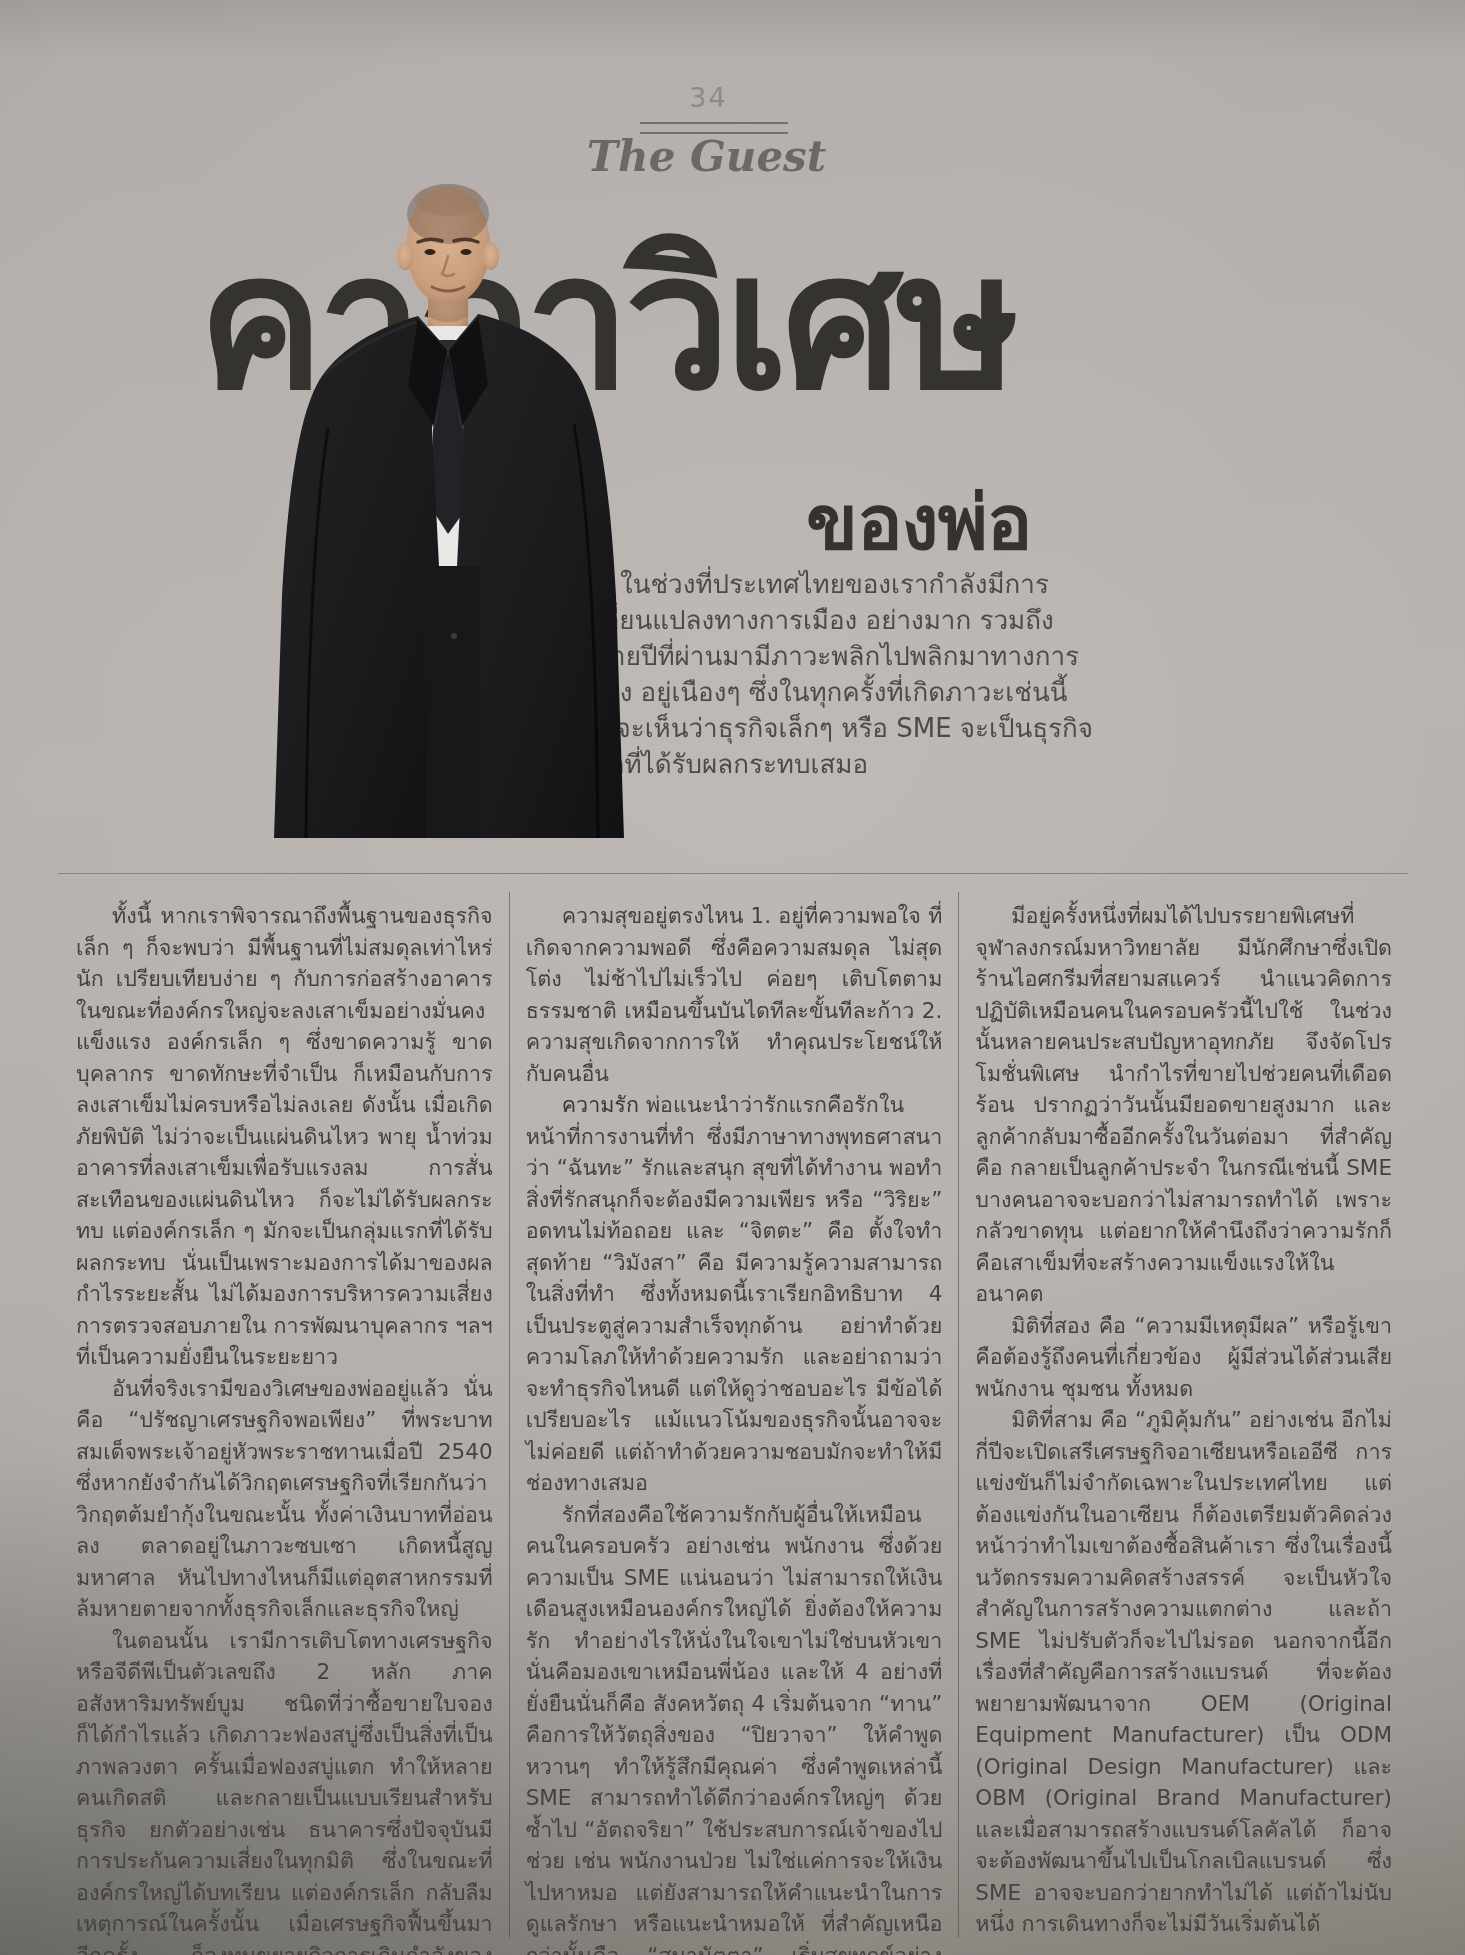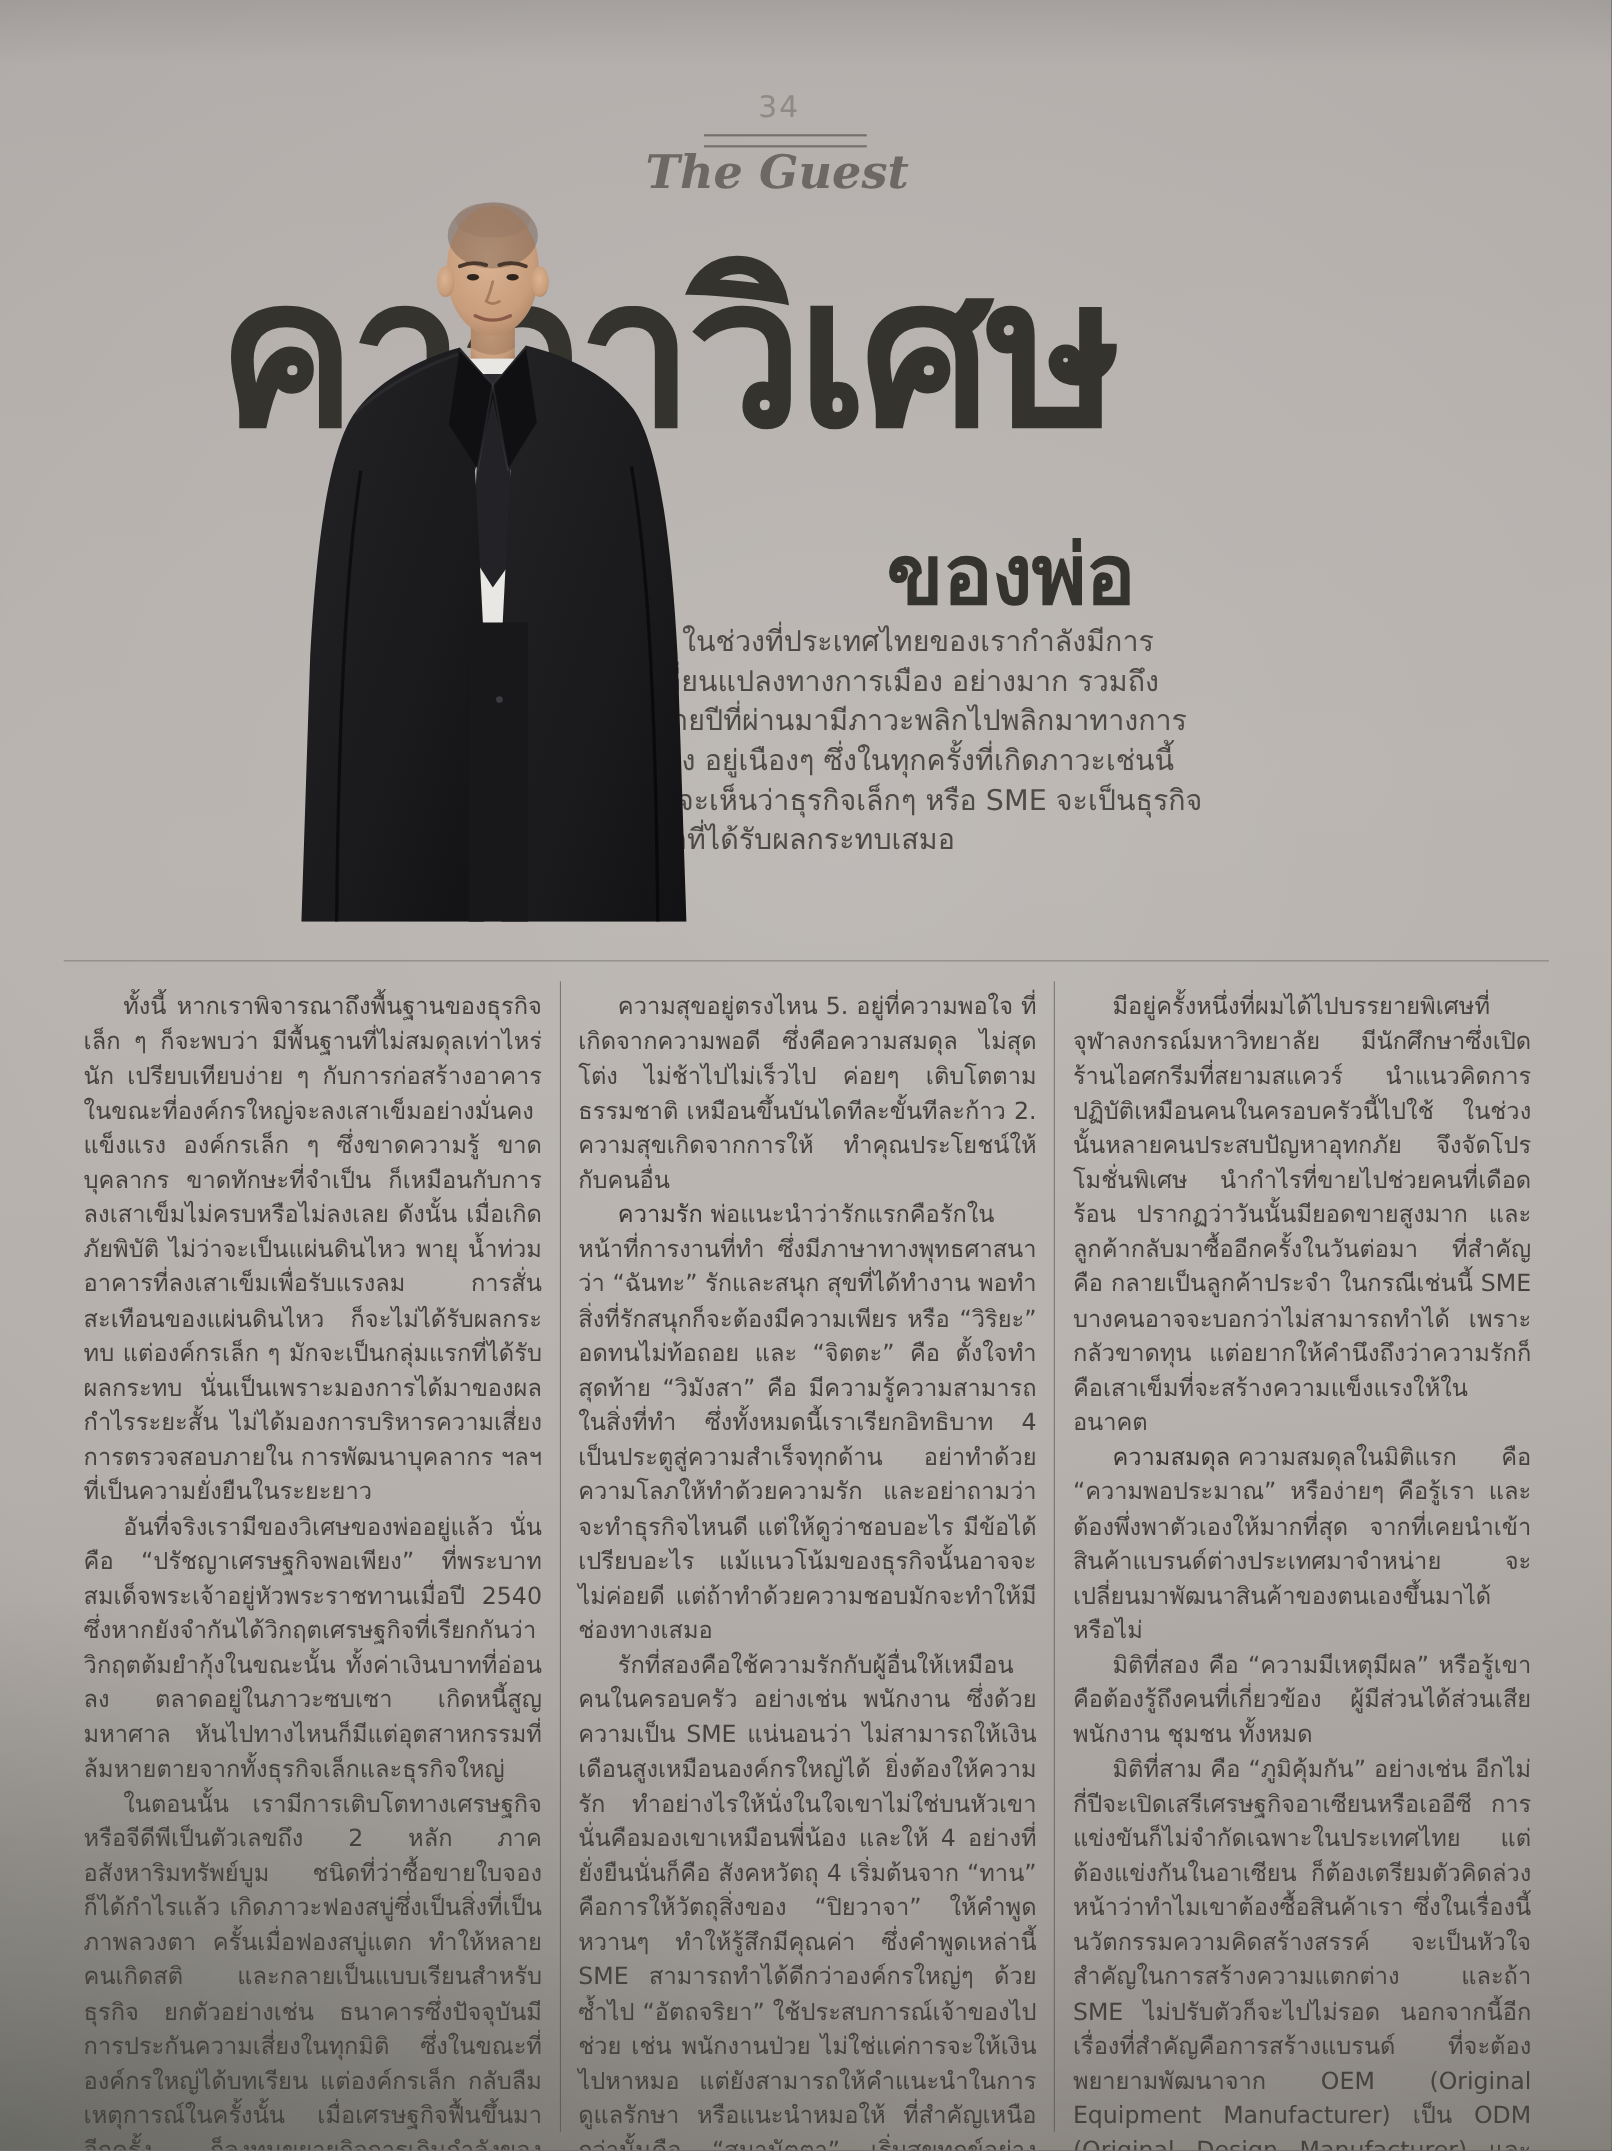--- a/index.html
+++ b/index.html
@@ -161,28 +161,27 @@
   <div class="columns">
 
     <div class="col">
       <p><b class="lead"></b><span>ทั้งนี้ หากเราพิจารณาถึงพื้นฐานของธุรกิจเล็ก ๆ ก็จะพบว่า มีพื้นฐานที่ไม่สมดุลเท่าไหร่นัก เปรียบเทียบง่าย ๆ กับการก่อสร้างอาคาร ในขณะที่องค์กรใหญ่จะลงเสาเข็มอย่างมั่นคง แข็งแรง องค์กรเล็ก ๆ ซึ่งขาดความรู้ ขาดบุคลากร ขาดทักษะที่จำเป็น ก็เหมือนกับการลงเสาเข็มไม่ครบหรือไม่ลงเลย ดังนั้น เมื่อเกิดภัยพิบัติ ไม่ว่าจะเป็นแผ่นดินไหว พายุ น้ำท่วม อาคารที่ลงเสาเข็มเพื่อรับแรงลม การสั่นสะเทือนของแผ่นดินไหว ก็จะไม่ได้รับผลกระทบ แต่องค์กรเล็ก ๆ มักจะเป็นกลุ่มแรกที่ได้รับผลกระทบ นั่นเป็นเพราะมองการได้มาของผลกำไรระยะสั้น ไม่ได้มองการบริหารความเสี่ยง การตรวจสอบภายใน การพัฒนาบุคลากร ฯลฯ ที่เป็นความยั่งยืนในระยะยาว</span></p>
       <p><b class="lead"></b><span>อันที่จริงเรามีของวิเศษของพ่ออยู่แล้ว นั่นคือ “ปรัชญาเศรษฐกิจพอเพียง” ที่พระบาทสมเด็จพระเจ้าอยู่หัวพระราชทานเมื่อปี 2540 ซึ่งหากยังจำกันได้วิกฤตเศรษฐกิจที่เรียกกันว่าวิกฤตต้มยำกุ้งในขณะนั้น ทั้งค่าเงินบาทที่อ่อนลง ตลาดอยู่ในภาวะซบเซา เกิดหนี้สูญมหาศาล หันไปทางไหนก็มีแต่อุตสาหกรรมที่ล้มหายตายจากทั้งธุรกิจเล็กและธุรกิจใหญ่</span></p>
       <p><b class="lead"></b><span>ในตอนนั้น เรามีการเติบโตทางเศรษฐกิจหรือจีดีพีเป็นตัวเลขถึง 2 หลัก ภาคอสังหาริมทรัพย์บูม ชนิดที่ว่าซื้อขายใบจองก็ได้กำไรแล้ว เกิดภาวะฟองสบู่ซึ่งเป็นสิ่งที่เป็นภาพลวงตา ครั้นเมื่อฟองสบู่แตก ทำให้หลายคนเกิดสติ และกลายเป็นแบบเรียนสำหรับธุรกิจ ยกตัวอย่างเช่น ธนาคารซึ่งปัจจุบันมีการประกันความเสี่ยงในทุกมิติ ซึ่งในขณะที่องค์กรใหญ่ได้บทเรียน แต่องค์กรเล็ก กลับลืมเหตุการณ์ในครั้งนั้น เมื่อเศรษฐกิจฟื้นขึ้นมาอีกครั้ง ก็ลงทุนขยายกิจการเกินกำลังของตนเอง</span></p>
 
     </div>
 
     <div class="col">
-      <p><b class="lead"></b><span>ความสุขอยู่ตรงไหน 5. อยู่ที่ความพอใจ ที่เกิดจากความพอดี ซึ่งคือความสมดุล ไม่สุดโต่ง ไม่ช้าไปไม่เร็วไป ค่อยๆ เติบโตตามธรรมชาติ เหมือนขึ้นบันไดทีละขั้นทีละก้าว 2. ความสุขเกิดจากการให้ ทำคุณประโยชน์ให้กับคนอื่น</span></p>
+      <p><b class="lead"></b><span>ความสุขอยู่ตรงไหน 1. อยู่ที่ความพอใจ ที่เกิดจากความพอดี ซึ่งคือความสมดุล ไม่สุดโต่ง ไม่ช้าไปไม่เร็วไป ค่อยๆ เติบโตตามธรรมชาติ เหมือนขึ้นบันไดทีละขั้นทีละก้าว 2. ความสุขเกิดจากการให้ ทำคุณประโยชน์ให้กับคนอื่น</span></p>
       <p><b class="lead">ความรัก</b><span>พ่อแนะนำว่ารักแรกคือรักในหน้าที่การงานที่ทำ ซึ่งมีภาษาทางพุทธศาสนาว่า “ฉันทะ” รักและสนุก สุขที่ได้ทำงาน พอทำสิ่งที่รักสนุกก็จะต้องมีความเพียร หรือ “วิริยะ” อดทนไม่ท้อถอย และ “จิตตะ” คือ ตั้งใจทำ สุดท้าย “วิมังสา” คือ มีความรู้ความสามารถในสิ่งที่ทำ ซึ่งทั้งหมดนี้เราเรียกอิทธิบาท 4 เป็นประตูสู่ความสำเร็จทุกด้าน อย่าทำด้วยความโลภให้ทำด้วยความรัก และอย่าถามว่าจะทำธุรกิจไหนดี แต่ให้ดูว่าชอบอะไร มีข้อได้เปรียบอะไร แม้แนวโน้มของธุรกิจนั้นอาจจะไม่ค่อยดี แต่ถ้าทำด้วยความชอบมักจะทำให้มีช่องทางเสมอ</span></p>
       <p><b class="lead"></b><span>รักที่สองคือใช้ความรักกับผู้อื่นให้เหมือนคนในครอบครัว อย่างเช่น พนักงาน ซึ่งด้วยความเป็น SME แน่นอนว่า ไม่สามารถให้เงินเดือนสูงเหมือนองค์กรใหญ่ได้ ยิ่งต้องให้ความรัก ทำอย่างไรให้นั่งในใจเขาไม่ใช่บนหัวเขา นั่นคือมองเขาเหมือนพี่น้อง และให้ 4 อย่างที่ยั่งยืนนั่นก็คือ สังคหวัตถุ 4 เริ่มต้นจาก “ทาน” คือการให้วัตถุสิ่งของ “ปิยวาจา” ให้คำพูดหวานๆ ทำให้รู้สึกมีคุณค่า ซึ่งคำพูดเหล่านี้ SME สามารถทำได้ดีกว่าองค์กรใหญ่ๆ ด้วยซ้ำไป “อัตถจริยา” ใช้ประสบการณ์เจ้าของไปช่วย เช่น พนักงานป่วย ไม่ใช่แค่การจะให้เงินไปหาหมอ แต่ยังสามารถให้คำแนะนำในการดูแลรักษา หรือแนะนำหมอให้ ที่สำคัญเหนือกว่านั้นคือ “สมานัตตา” เริ่มสุขทุกข์อย่างเสมอต้นเสมอปลาย เช่น พนักงานที่ต้องดูแลลูก แต่วันเสาร์ก็ต้องมาทำงาน อาจจะตั้งชมรมดูแลลูกวันเสาร์ได้หรือไม่</span></p>
 
     </div>
 
     <div class="col">
       <p><b class="lead"></b><span>มีอยู่ครั้งหนึ่งที่ผมได้ไปบรรยายพิเศษที่จุฬาลงกรณ์มหาวิทยาลัย มีนักศึกษาซึ่งเปิดร้านไอศกรีมที่สยามสแควร์ นำแนวคิดการปฏิบัติเหมือนคนในครอบครัวนี้ไปใช้ ในช่วงนั้นหลายคนประสบปัญหาอุทกภัย จึงจัดโปรโมชั่นพิเศษ นำกำไรที่ขายไปช่วยคนที่เดือดร้อน ปรากฏว่าวันนั้นมียอดขายสูงมาก และลูกค้ากลับมาซื้ออีกครั้งในวันต่อมา ที่สำคัญคือ กลายเป็นลูกค้าประจำ ในกรณีเช่นนี้ SME บางคนอาจจะบอกว่าไม่สามารถทำได้ เพราะกลัวขาดทุน แต่อยากให้คำนึงถึงว่าความรักก็คือเสาเข็มที่จะสร้างความแข็งแรงให้ในอนาคต</span></p>
-      <p><b class="lead">ความสมดุล</b><span>ความสมดุลในมิติแรก คือ “ความพอประมาณ” หรือง่ายๆ คือรู้เรา และต้องพึ่งพาตัวเองให้มากที่สุด จากที่เคยนำเข้าสินค้าแบรนด์ต่างประเทศมาจำหน่าย จะเปลี่ยนมาพัฒนาสินค้าของตนเองขึ้นมาได้หรือไม่</span></p>
       <p><b class="lead"></b><span>มิติที่สอง คือ “ความมีเหตุมีผล” หรือรู้เขา คือต้องรู้ถึงคนที่เกี่ยวข้อง ผู้มีส่วนได้ส่วนเสีย พนักงาน ชุมชน ทั้งหมด</span></p>
       <p><b class="lead"></b><span>มิติที่สาม คือ “ภูมิคุ้มกัน” อย่างเช่น อีกไม่กี่ปีจะเปิดเสรีเศรษฐกิจอาเซียนหรือเออีซี การแข่งขันก็ไม่จำกัดเฉพาะในประเทศไทย แต่ต้องแข่งกันในอาเซียน ก็ต้องเตรียมตัวคิดล่วงหน้าว่าทำไมเขาต้องซื้อสินค้าเรา ซึ่งในเรื่องนี้ นวัตกรรมความคิดสร้างสรรค์ จะเป็นหัวใจสำคัญในการสร้างความแตกต่าง และถ้า SME ไม่ปรับตัวก็จะไปไม่รอด นอกจากนี้อีกเรื่องที่สำคัญคือการสร้างแบรนด์ ที่จะต้องพยายามพัฒนาจาก OEM (Original Equipment Manufacturer) เป็น ODM (Original Design Manufacturer) และ OBM (Original Brand Manufacturer) และเมื่อสามารถสร้างแบรนด์โลคัลได้ ก็อาจจะต้องพัฒนาขึ้นไปเป็นโกลเบิลแบรนด์ ซึ่ง SME อาจจะบอกว่ายากทำไม่ได้ แต่ถ้าไม่นับหนึ่ง การเดินทางก็จะไม่มีวันเริ่มต้นได้</span></p>
 
     </div>
 
   </div>
 </div>
 
 </body></html>

